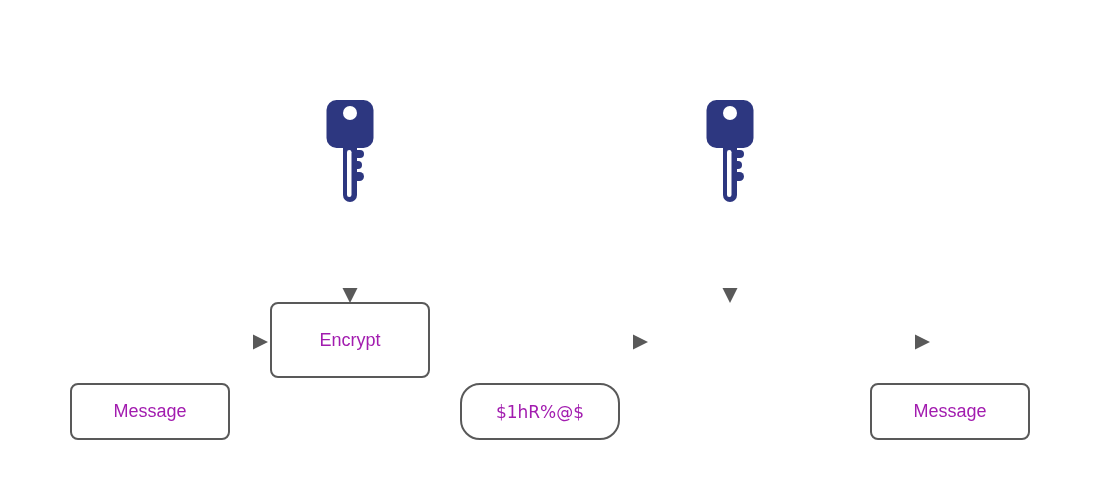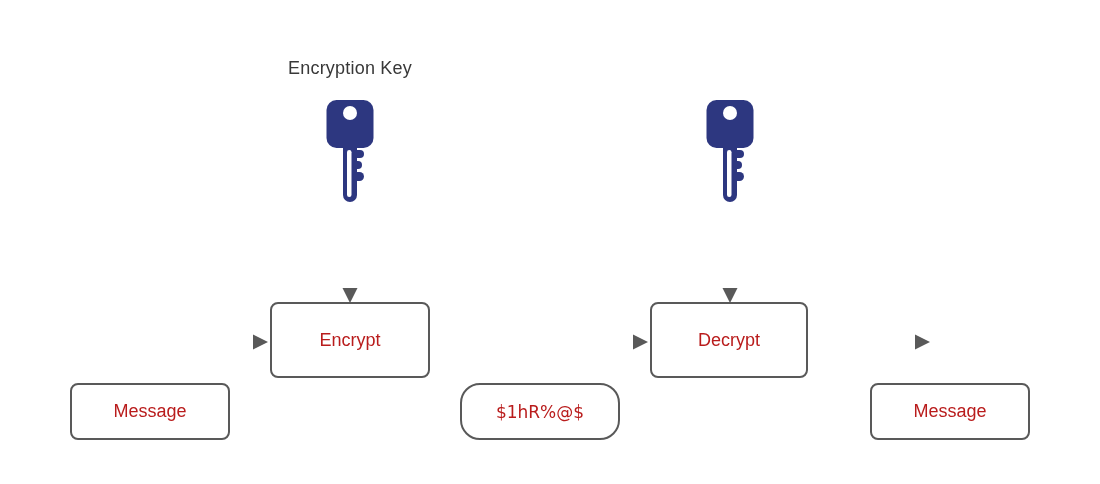--- a/index.html
+++ b/index.html
@@ -45,36 +45,35 @@
   .node {
     position: absolute;
     box-sizing: border-box;
     border: 2.5px solid #595959;
     border-radius: 8px;
     background: #ffffff;
     display: flex;
     align-items: center;
     justify-content: center;
     font-size: 18px;
-    color: #b91c1c;
+    color: #a21caf;
   }
   .node.process { top: 302px; height: 76px; }
   .node.encrypt { left: 270px; width: 160px; }
   .node.decrypt { left: 650px; width: 158px; }
   .node.data { top: 383px; height: 57px; width: 160px; }
   .node.msg-in   { left: 70px;  }
   .node.cipher   { left: 460px; font-family: "DejaVu Sans", sans-serif; font-size: 17px; border-radius: 20px; }
   .node.msg-out  { left: 870px; }
 </style>
 </head>
 <body>
 
 <div class="canvas">
 
-  <div class="key-title left">Encryption Key</div>
 
   <svg class="key-svg left" viewBox="0 0 50 104">
     <g fill="#2d3780">
       <rect x="18" y="38" width="14" height="64" rx="7"></rect>
       <rect x="28" y="50" width="11" height="8" rx="4"></rect>
       <rect x="28" y="61" width="9" height="8" rx="4"></rect>
       <rect x="28" y="72" width="11" height="9" rx="4.5"></rect>
       <rect x="1.5" y="0" width="47" height="48" rx="10"></rect>
     </g>
     <rect x="22" y="50" width="4.5" height="47" rx="2.2" fill="#ffffff"></rect>
@@ -109,19 +108,18 @@
         <line x1="350" y1="203" x2="350" y2="288"></line>
         <polygon points="342.5,288 357.5,288 350,303" stroke="none"></polygon>
 
         <line x1="730" y1="203" x2="730" y2="288"></line>
         <polygon points="722.5,288 737.5,288 730,303" stroke="none"></polygon>
       </g>
     </g>
   </svg>
 
   <div class="node process encrypt">Encrypt</div>
-  <div class="node process decrypt">Decrypt</div>
 
   <div class="node data msg-in">Message</div>
   <div class="node data cipher">$1hR%@$</div>
   <div class="node data msg-out">Message</div>
 
 </div>
 
 </body></html>

